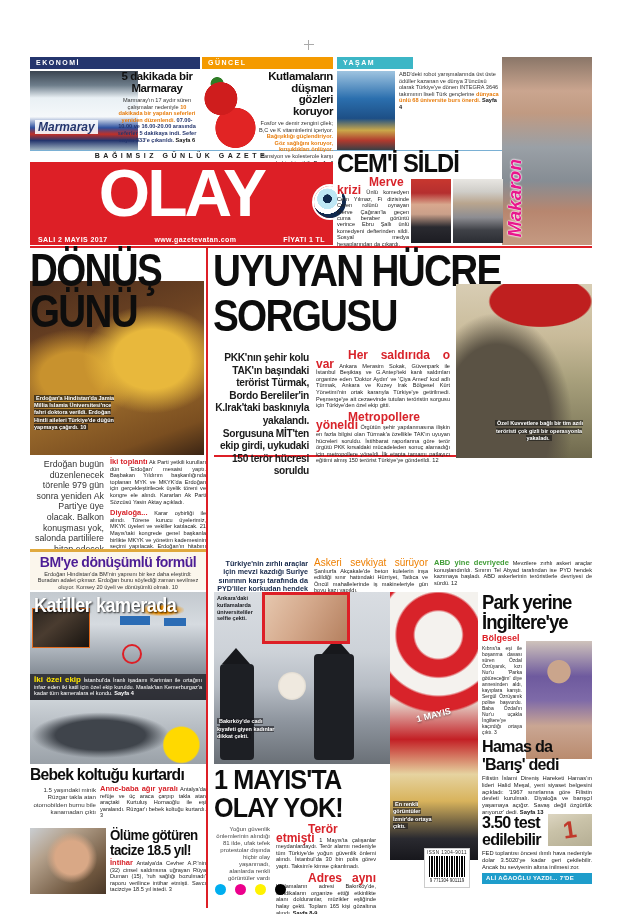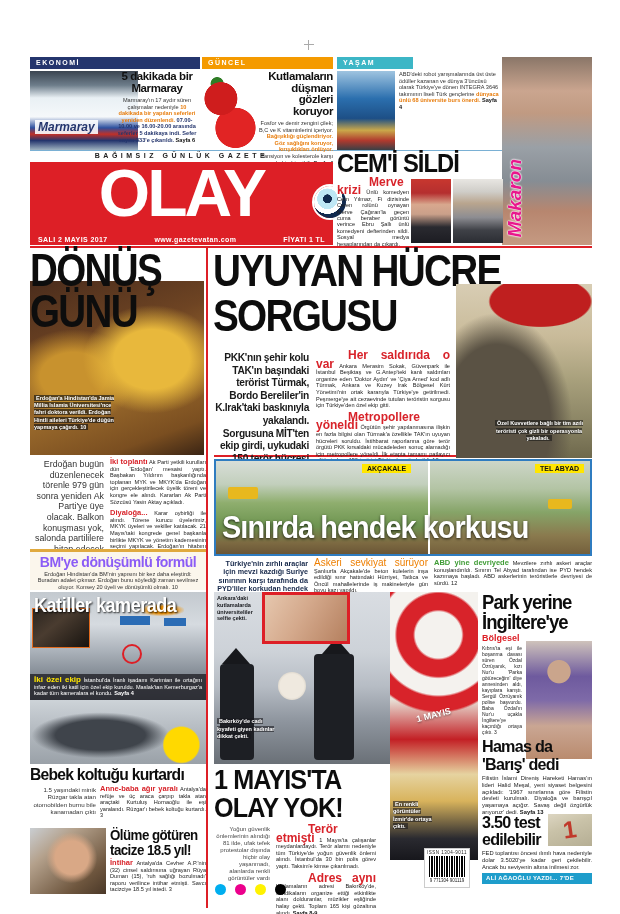--- a/index.html
+++ b/index.html
@@ -94,21 +94,21 @@
   #donus-caption{position:absolute;left:4px;bottom:24px;width:88px;font-size:5.5px;line-height:7.2px;
     font-weight:bold;color:#fff;}
   #donus-caption span{background:rgba(20,20,20,.65);padding:0 2px;}
   #donus-deck{position:absolute;left:30px;top:459px;width:74px;text-align:right;
     font-size:8.8px;line-height:10.6px;color:#333;}
   #donus-paras{position:absolute;left:110px;top:459px;width:96px;}
 
   
   #bm-box{position:absolute;left:30px;top:549px;width:176px;height:41px;background:#fbf6ec;
     border-top:3px solid #e0a93e;box-sizing:border-box;text-align:center;padding-top:2px;}
-  #bm-head{font-size:14px;font-weight:bold;letter-spacing:-.5px;color:#8b5cf6;margin:0;}
+  #bm-head{font-size:14px;font-weight:bold;letter-spacing:-.5px;color:#4c1d95;margin:0;}
   #bm-body{font-size:5.6px;line-height:6.4px;color:#333;margin:1px 4px 0;}
 
   
   #katiller{position:absolute;left:30px;top:592px;width:176px;height:108px;
     background:linear-gradient(180deg,#c3c9cf 0%,#d6dbe0 30%,#aab1b9 55%,#868e97 75%,#5f666e 100%);}
   #katiller-flame{position:absolute;right:22px;top:12px;width:44px;height:12px;
     background:radial-gradient(ellipse,#f59300 0 40%,rgba(245,147,0,0) 75%);}
   #katiller-inset{position:absolute;left:2px;top:16px;width:56px;height:38px;border:1px solid #e06a1e;
     background:linear-gradient(140deg,#2a241f 0%,#4a3c30 40%,#17130f 100%);}
   #katiller-sign1{position:absolute;right:56px;top:24px;width:30px;height:9px;background:#2b6cb5;}
@@ -345,31 +345,20 @@
   </h1>
   <div id="soldier-photo">
     <div id="soldier-caption"><span>Özel Kuvvetlere bağlı bir tim azılı teröristi çok gizli bir operasyonla yakaladı.</span></div>
   </div>
   <div id="hucre-deck">PKK'nın şehir kolu TAK'ın başındaki terörist Türmak, Bordo Bereliler'in K.Irak'taki baskınıyla yakalandı. Sorgusuna MİT'ten ekip girdi, uykudaki 150 terör hücresi soruldu</div>
   <div id="hucre-paras">
     <p class="para"><span class="lead-red">Her saldırıda o var</span><span> Ankara Merasim Sokak, Güvenpark ile İstanbul Beşiktaş ve G.Antep'teki kanlı saldırıları organize eden 'Doktor Aydın' ve 'Çiya Amed' kod adlı Türmak, Ankara ve Kuzey Irak Bölgesel Kürt Yönetimi'nin ortak kararıyla Türkiye'ye getirilmedi. Peşmerge'ye ait cezaevinde tutulan teröristin sorgusu için Türkiye'den özel ekip gitti.</span></p>
     <p class="para"><span class="lead-red">Metropollere yöneldi</span><span> Örgütün şehir yapılanmasına ilişkin en fazla bilgisi olan Türmak'a özellikle TAK'ın uyuyan hücreleri soruldu. İstihbarat raporlarına göre terör örgütü PKK kırsaldaki mücadeleden sonuç alamadığı için metropollere yöneldi. İlk etapta tamamı patlayıcı eğitimi almış 150 terörist Türkiye'ye gönderildi. 12</span></p>
   </div>
 
-  <div id="hendek-box">
-    <div class="hendek-ph" id="hendek-ph-left">
-      <div class="digger" id="digger1"></div>
-    </div>
-    <div class="hendek-ph" id="hendek-ph-right">
-      <div class="digger" id="digger2"></div>
-    </div>
-    <span class="tag-yellow" id="tag-akcakale">AKÇAKALE</span>
-    <span class="tag-yellow" id="tag-telabyad">TEL ABYAD</span>
-    <h2 id="hendek-headline">Sınırda hendek korkusu</h2>
-  </div>
   <div id="hendek-deck">Türkiye'nin zırhlı araçlar için mevzi kazdığı Suriye sınırının karşı tarafında da PYD'liler korkudan hendek inşa ediyor</div>
   <div id="hendek-p1">
     <p class="para"><span class="lead-orange">Askeri sevkiyat sürüyor</span><span> Şanlıurfa Akçakale'de beton kulelerin inşa edildiği sınır hattındaki Hürriyet, Tatlıca ve Öncül mahallelerinde iş makineleriyle gün boyu kazı yapıldı.</span></p>
   </div>
   <div id="hendek-p2">
     <p class="para"><span class="lead-green">ABD yine devriyede</span><span> Mevzilere zırhlı askeri araçlar konuşlandırıldı. Sınırın Tel Abyad tarafından ise PYD hendek kazımaya başladı. ABD askerlerinin teröristlerle devriyesi de sürdü. 12</span></p>
   </div>
 
   <div id="witches-photo">
     <div class="hat" id="hat1"></div>

